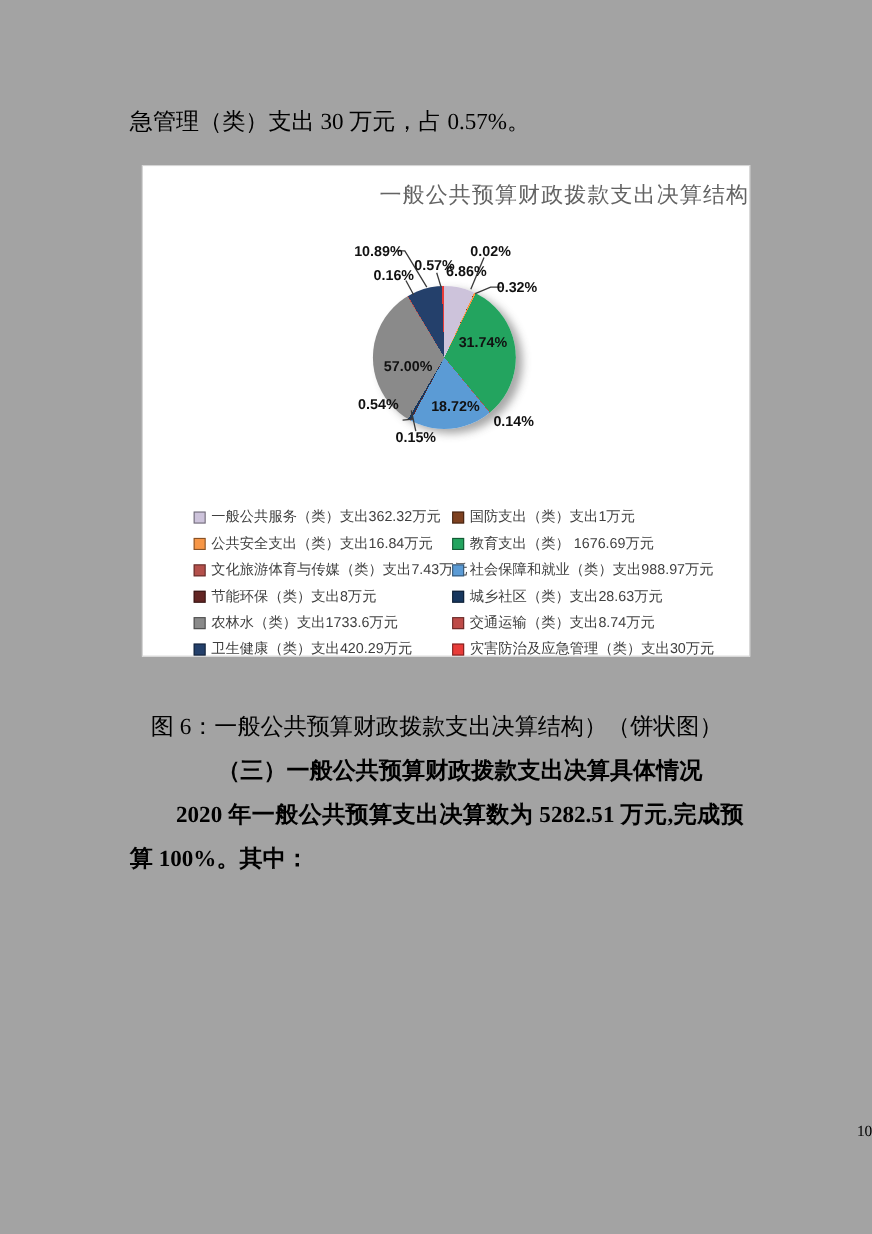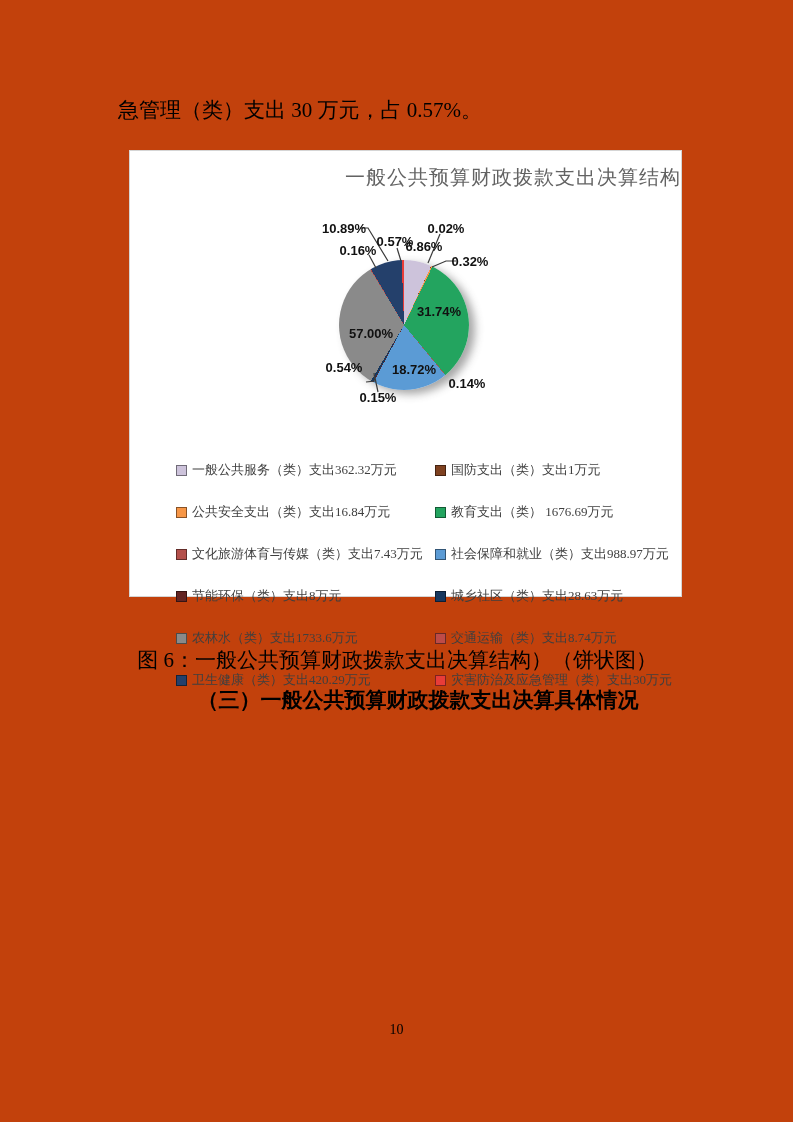--- a/index.html
+++ b/index.html
@@ -1,18 +1,18 @@
 <!DOCTYPE html>
 <html><head>
 <meta charset="utf-8">
 <style>
   html,body { margin:0; padding:0; background:#e8e8e8; }
   .page {
     position:relative; width:793px; height:1122px; margin:0 auto;
-    background:#c2410c; overflow:hidden;
+    background:#a3a3a3; overflow:hidden;
     font-family:"Liberation Serif","DejaVu Serif",serif; color:#000;
   }
   .top-para {
     position:absolute; left:118px; top:95px; width:558px;
     font-size:21px; line-height:30px; margin:0;
   }
   
   .chart-box {
     position:absolute; left:129px; top:150px; width:551px; height:445px;
     border:1px solid #d5d5d5; background:#fff; margin:0;
@@ -30,41 +30,41 @@
   .leaders { position:absolute; left:0; top:0; }
   .leaders polyline, .leaders line { fill:none; stroke:#3a3a3a; stroke-width:1.2; }
   .plabel {
     position:absolute; transform:translate(-50%,-50%);
     font-family:"Liberation Sans","DejaVu Sans",sans-serif;
     font-size:13px; font-weight:700; color:#111; white-space:nowrap;
   }
   .legend {
     position:absolute; left:46px; top:310px; width:495px;
     display:grid; grid-template-columns:235px auto; row-gap:6px; column-gap:0;
-    font-family:Liberation Serif, serif;
-    font-size:13px; color:#3f3f3f;gap:24px;
+    font-family:Liberation Sans, sans-serif;
+    font-size:13px; color:#3f3f3f;
   }
   .legend-item { display:flex; align-items:center; white-space:nowrap; }
   .swatch {
     flex:0 0 auto; width:9px; height:9px; margin-right:5px;
     border:1px solid rgba(0,0,0,0.45);
   }
   
   .text-flow {
     position:absolute; left:118px; top:640px; width:558px;
     font-size:21px; line-height:40px;
   }
   .text-flow p, .text-flow h3 { margin:0; padding:0; }
   .caption { text-align:center; font-weight:400; }
   .heading { text-indent:2em; font-weight:700; font-size:21px;text-align:center; }
   .para { text-indent:2em; text-align:justify; }
   .bold { font-weight:700; }
   .page-number {
     position:absolute; left:0; top:1022px; width:100%;
-    text-align:center; font-size:14px;
+    text-align:right; font-size:14px;
   }
 </style>
 </head>
 <body>
 
 <div class="page">
 
   <p class="top-para">急管理（类）支出 30 万元，占 0.57%。</p>
 
   <figure class="chart-box">
@@ -143,17 +143,18 @@
       <div class="legend-item">
           <span class="swatch" style="background: rgb(232, 60, 57);"></span>
           <span>灾害防治及应急管理（类）支出30万元</span>
         </div>
     </div>
   </figure>
 
   <div class="text-flow">
     <p class="caption">图 6：一般公共预算财政拨款支出决算结构）（饼状图）</p>
     <h3 class="heading">（三）一般公共预算财政拨款支出决算具体情况</h3>
+    <p class="para bold">2020 年一般公共预算支出决算数为 5282.51 万元,完成预算 100%。其中：</p>
   </div>
 
   <div class="page-number">10</div>
 
 </div>
 
 </body></html>

